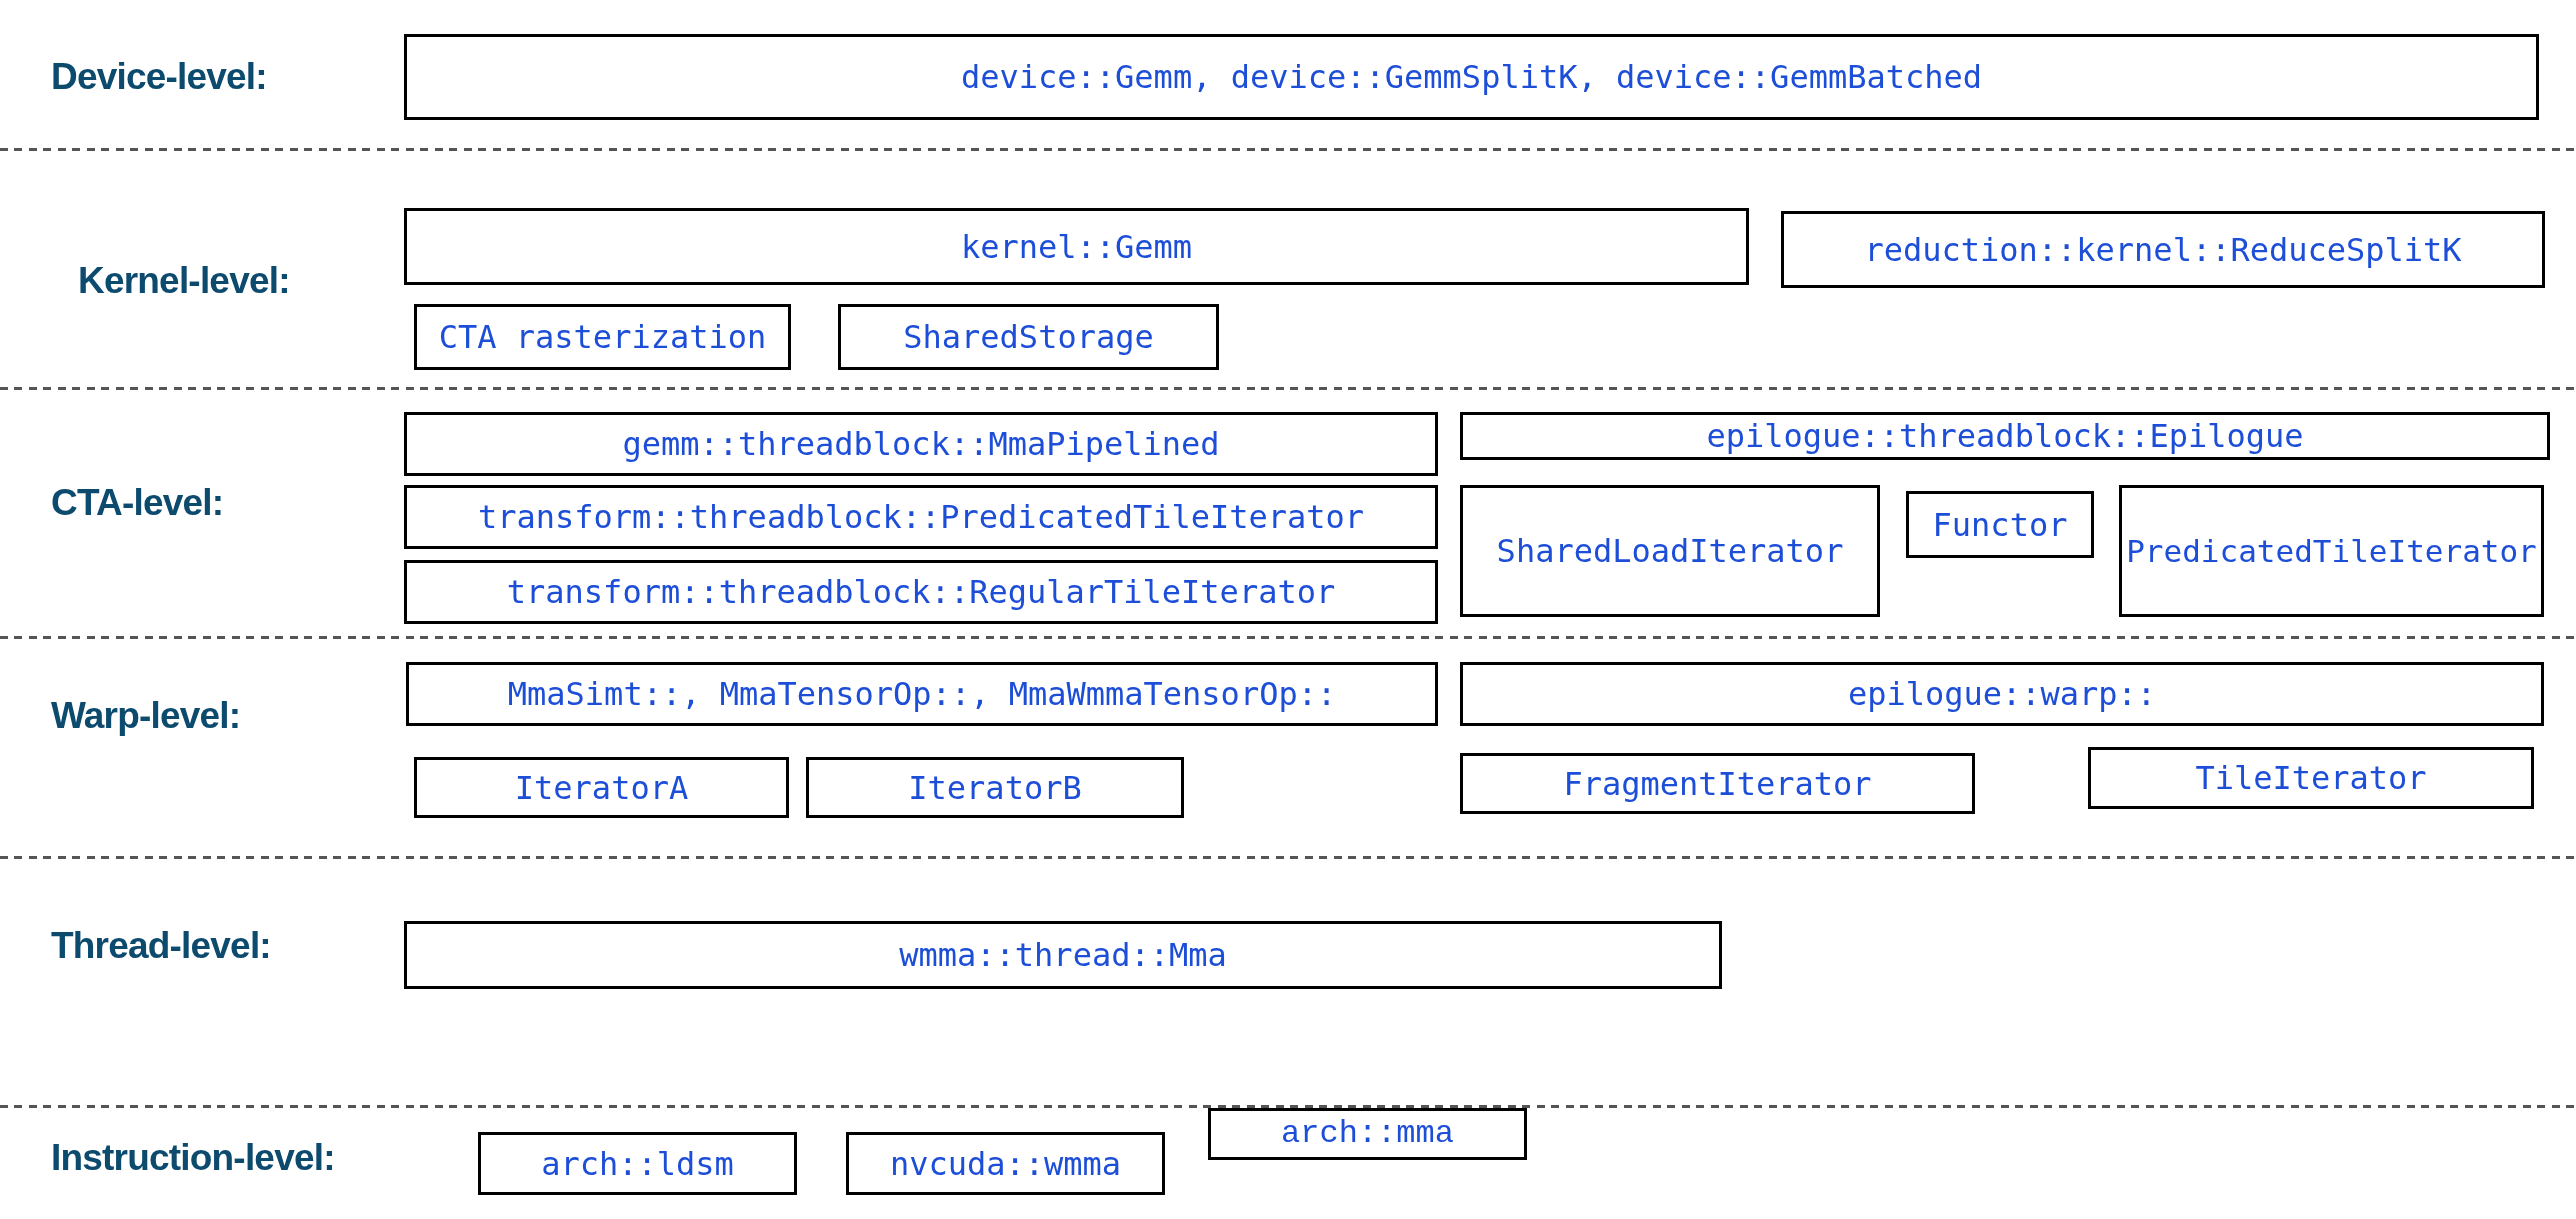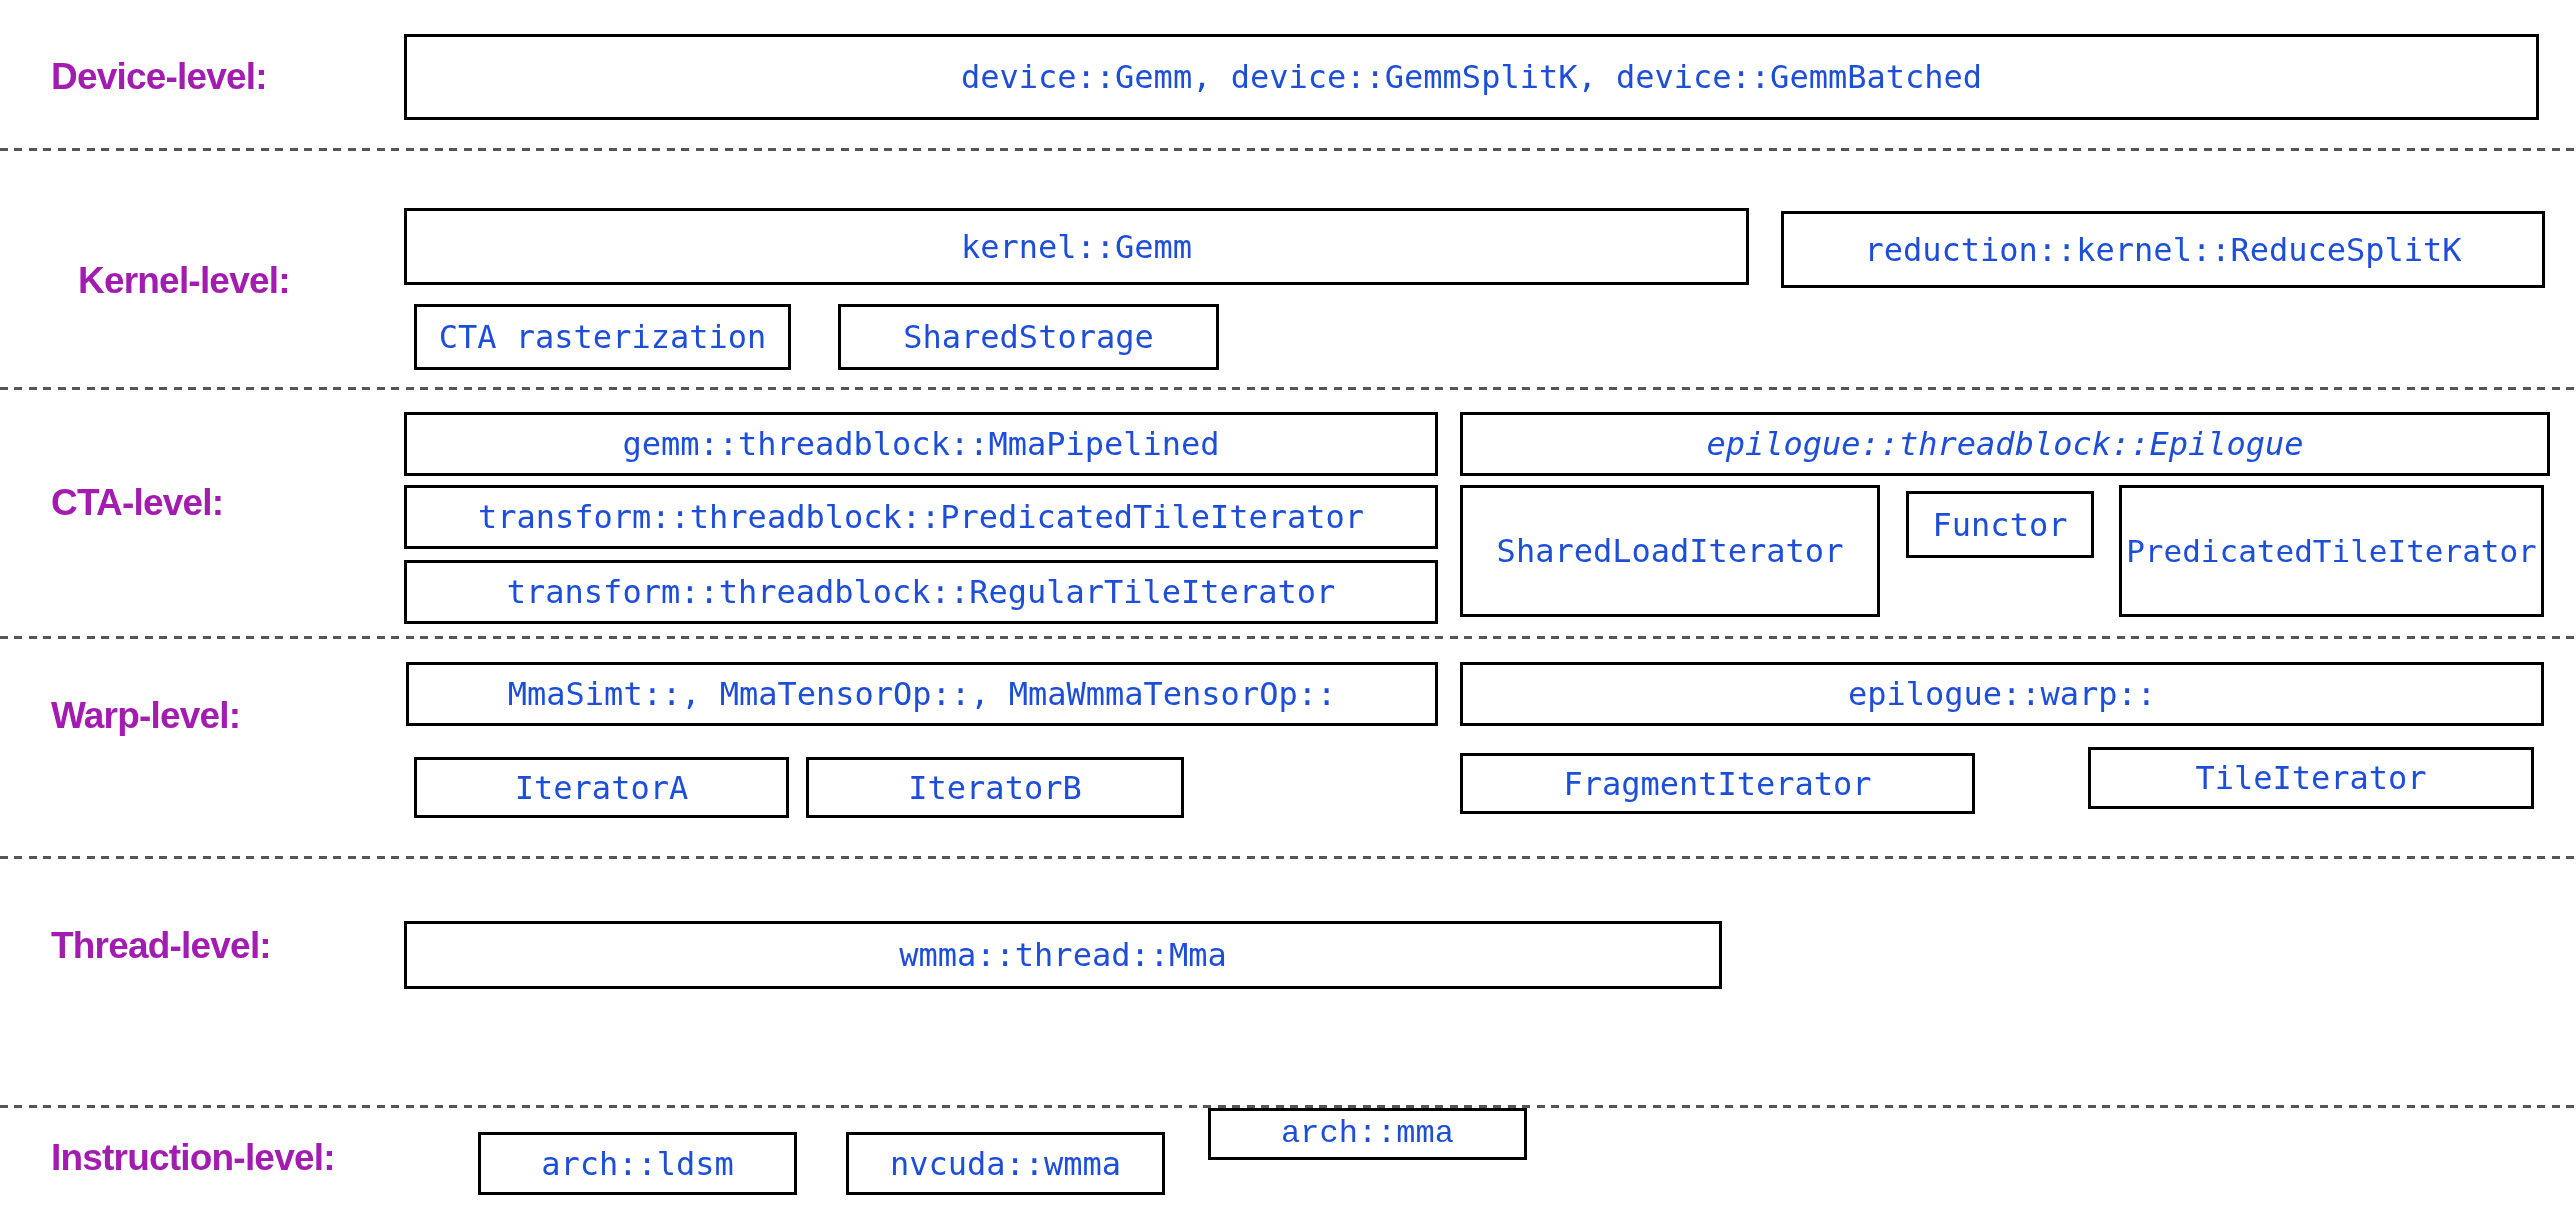--- a/index.html
+++ b/index.html
@@ -23,21 +23,21 @@
     height: 3.1px;
     background: repeating-linear-gradient(to right, #555555 0px, #555555 7.7px, transparent 7.7px, transparent 14.5px);
   }
   .row-label {
     position: absolute;
     font-family: "Liberation Sans", sans-serif;
     font-weight: 700;
     font-size: 37px;
     line-height: 1;
     letter-spacing: -0.8px;
-    color: #a21caf;
+    color: #0c4a6e;
     white-space: nowrap;
   }
   .box {
     position: absolute;
     box-sizing: border-box;
     border: 3.1px solid #000000;
     background: #ffffff;
     display: flex;
     align-items: center;
     justify-content: center;
@@ -62,21 +62,21 @@
   #label-instruction { left: 51px; top: 1139px; }
 
   #box-device          { left: 404px;  top: 34px;   width: 2135px; height: 86px; }
   #box-kernel-gemm     { left: 404px;  top: 208px;  width: 1345px; height: 77px; }
   #box-reduce          { left: 1781px; top: 211px;  width: 764px;  height: 77px; }
   #box-cta-raster      { left: 414px;  top: 304px;  width: 377px;  height: 66px; }
   #box-shared-storage  { left: 838px; top: 304px;  width: 381px;  height: 66px; }
   #box-mma-pipelined   { left: 404px;  top: 412px;  width: 1034px; height: 64px; }
   #box-transform-pred  { left: 404px;  top: 485px;  width: 1034px; height: 64px; }
   #box-transform-reg   { left: 404px;  top: 560px;  width: 1034px; height: 64px; }
-  #box-epilogue-tb     { left: 1460px; top: 412px;  width: 1090px; height: 64px; font-style: italic; }
+  #box-epilogue-tb     { left: 1460px; top: 412px;  width: 1090px; height: 48px; }
   #box-shared-load     { left: 1460px; top: 485px;  width: 420px;  height: 132px; }
   #box-functor         { left: 1906px; top: 491px;  width: 188px;  height: 67px; }
   #box-epilogue-pred   { left: 2119px; top: 485px;  width: 425px;  height: 132px; }
   #box-warp-mma        { left: 406px;  top: 662px;  width: 1032px; height: 64px; }
   #box-epilogue-warp   { left: 1460px; top: 662px;  width: 1084px; height: 64px; }
   #box-iterator-a      { left: 414px;  top: 757px;  width: 375px;  height: 61px; }
   #box-iterator-b      { left: 806px; top: 757px;  width: 378px;  height: 61px; }
   #box-fragment-iter   { left: 1460px; top: 753px;  width: 515px;  height: 61px; }
   #box-tile-iter       { left: 2088px; top: 747px;  width: 446px;  height: 62px; }
   #box-thread-mma      { left: 404px;  top: 921px; width: 1318px; height: 68px; }

